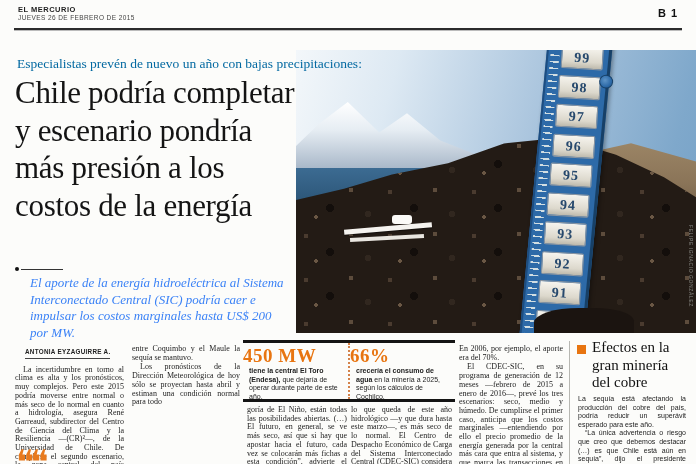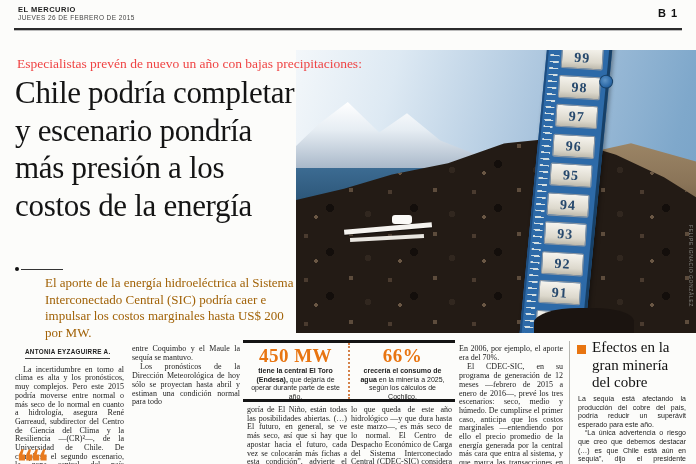--- a/index.html
+++ b/index.html
@@ -9,28 +9,28 @@
   .mast-paper{position:absolute;left:18px;top:5px;font-family:"Liberation Sans",sans-serif;
       font-size:7.5px;font-weight:bold;letter-spacing:.5px;color:#222;}
   .mast-date{position:absolute;left:18px;top:14px;font-family:"Liberation Sans",sans-serif;
       font-size:6.5px;letter-spacing:.4px;color:#444;}
   .mast-section{position:absolute;left:240px;top:2px;font-size:22px;letter-spacing:2px;color:#1a1a1a;}
   .mast-page{position:absolute;right:18px;top:7px;font-family:"Liberation Sans",sans-serif;
       font-size:11px;font-weight:bold;letter-spacing:1px;color:#111;}
   .mast-rule{position:absolute;left:14px;right:14px;top:28px;height:2px;background:#2b2b2b;
       border-bottom:1px solid #bbb;}
   
-  .kicker{position:absolute;left:17px;top:56px;font-size:13.5px;color:#ef4444;z-index:5;}
+  .kicker{position:absolute;left:17px;top:56px;font-size:13.5px;color:#0369a1;z-index:5;}
   .headline{position:absolute;left:15px;top:74px;width:345px;z-index:5;
       font-size:31px;line-height:37.5px;color:#141414;letter-spacing:-.3px;}
   .lede-marker-dot{position:absolute;left:15px;top:267px;width:4px;height:4px;border-radius:50%;
       background:#111;z-index:5;}
   .lede-marker-line{position:absolute;left:21px;top:269px;width:42px;height:1px;background:#333;z-index:5;}
-  .lede{position:absolute;left:45px;top:275px;width:258px;font-size:13px;line-height:16.5px;
-      color:#a16207;z-index:5;}
+  .lede{position:absolute;left:30px;top:275px;width:258px;font-size:13px;line-height:16.5px;
+      color:#3b82f6;z-index:5;font-style:italic;}
   
   .photo{position:absolute;left:296px;top:50px;width:400px;height:283px;overflow:hidden;
       background:linear-gradient(105deg,#f3f7fa 0%,#dde9f3 22%,#a9c4dd 55%,#7fa8cb 85%,#74a0c6 100%);}
   .ph-mountain{position:absolute;left:0;top:52px;width:185px;height:80px;
       background:linear-gradient(180deg,#ffffff 0%,#e6edf3 35%,#93a5ba 100%),
       radial-gradient(circle 20px at 60% 60%,#6b7f95 30%,transparent 70%);
       clip-path:polygon(0 100%,0 55%,12% 28%,28% 0,45% 38%,60% 14%,78% 48%,100% 68%,100% 100%);}
   .ph-lake{position:absolute;left:0;top:118px;width:215px;height:34px;
       background:linear-gradient(180deg,#3c6b92 0%,#2c5678 100%);}
   .ph-hill{position:absolute;left:140px;top:62px;width:260px;height:130px;
@@ -68,21 +68,21 @@
   .gauge-bolt{position:absolute;right:-7px;top:32px;width:12px;height:12px;border-radius:50%;
       background:radial-gradient(circle at 40% 40%,#5d93c6 0%,#2d6aa8 60%,#1d4d80 100%);
       border:1px solid #174067;z-index:4;}
   .ph-rock-front{position:absolute;left:238px;top:258px;width:100px;height:32px;background:#1b1410;
       border-radius:45% 40% 0 0;z-index:5;}
   .photo-credit{position:absolute;right:2px;bottom:26px;writing-mode:vertical-rl;
       font-family:"Liberation Sans",sans-serif;font-size:5px;letter-spacing:.6px;color:#8a8a85;z-index:6;}
   
   .stats{position:absolute;left:243px;top:340px;width:212px;height:56px;display:flex;
       border-top:3px solid #141414;border-bottom:3px solid #141414;background:#fcfcfa;z-index:6;}
-  .stat{flex:1;text-align:center;padding-top:3px;}
+  .stat{flex:1;padding-top:3px;}
   .stat + .stat{border-left:2px dotted #d4824a;}
   .stat-value{font-size:19px;font-weight:bold;color:#e87511;letter-spacing:.5px;line-height:20px;}
   .stat-desc{font-family:"Liberation Sans",sans-serif;font-size:7px;line-height:8.6px;color:#222;
       padding:1px 6px 0 6px;}
   .stat-desc b{font-weight:bold;}
   
   .col{position:absolute;font-size:8px;line-height:8.7px;text-align:justify;color:#1c1c1c;overflow:hidden;}
   .col p{margin:0 0 1px 0;text-indent:8px;}
   #col1{left:15px;top:345px;width:109px;height:119px;}
   #col2{left:132px;top:345px;width:108px;height:119px;}

